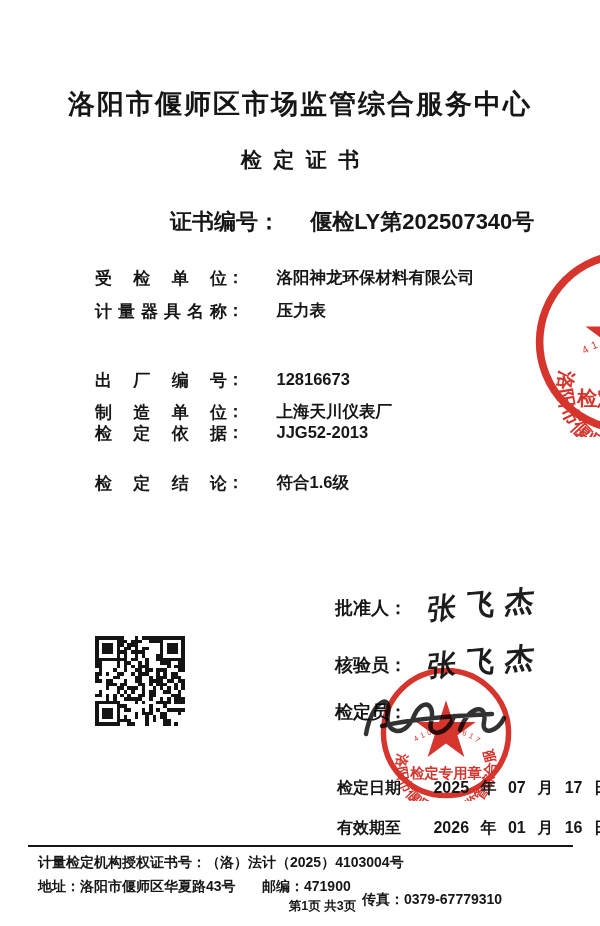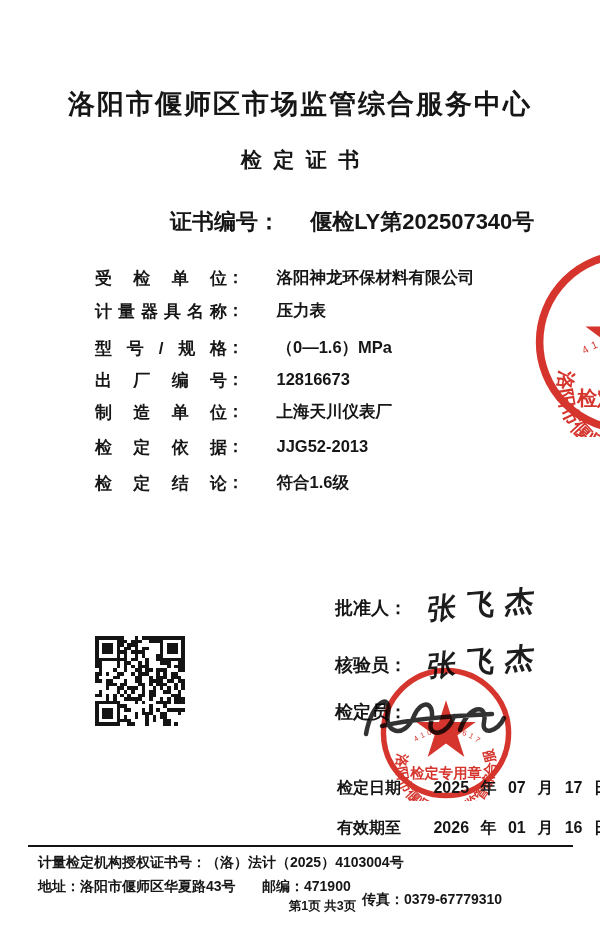--- a/index.html
+++ b/index.html
@@ -75,33 +75,29 @@
   </div>
 
   <div class="field-row" style="top:266px">
     <span class="flabel">受检单位</span><span class="fcolon">：</span>
     <span class="fvalue">洛阳神龙环保材料有限公司</span>
   </div>
   <div class="field-row" style="top:299px">
     <span class="flabel">计量器具名称</span><span class="fcolon">：</span>
     <span class="fvalue">压力表</span>
   </div>
-  <div class="field-row" style="top:336px">
-    <span class="flabel">型号/规格</span><span class="fcolon">：</span>
-    <span class="fvalue">（0—1.6）MPa</span>
-  </div>
   <div class="field-row" style="top:368px">
     <span class="flabel">出厂编号</span><span class="fcolon">：</span>
     <span class="fvalue">12816673</span>
   </div>
   <div class="field-row" style="top:400px">
     <span class="flabel">制造单位</span><span class="fcolon">：</span>
     <span class="fvalue">上海天川仪表厂</span>
   </div>
-  <div class="field-row" style="top:435px">
+  <div class="field-row" style="top:421px">
     <span class="flabel">检定依据</span><span class="fcolon">：</span>
     <span class="fvalue">JJG52-2013</span>
   </div>
   <div class="field-row" style="top:471px">
     <span class="flabel">检定结论</span><span class="fcolon">：</span>
     <span class="fvalue">符合1.6级</span>
   </div>
 
   <div class="sig-row" style="top:585px">
     <span class="slabel">批准人</span><span class="slabel">：</span>

